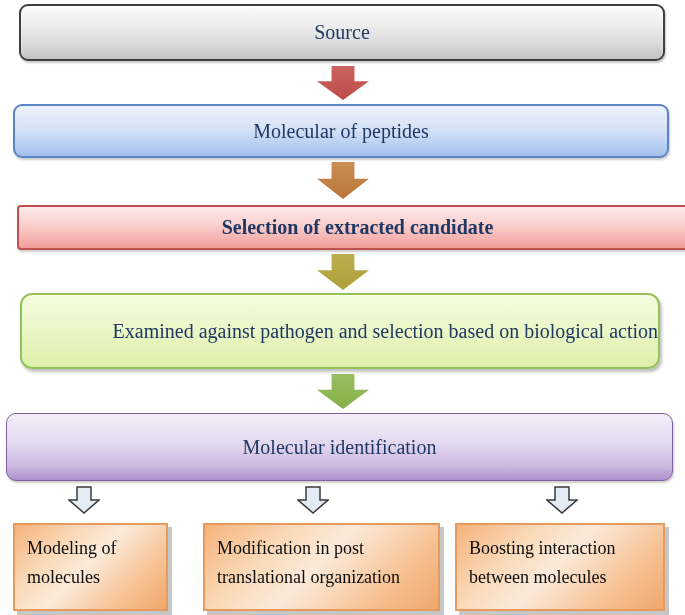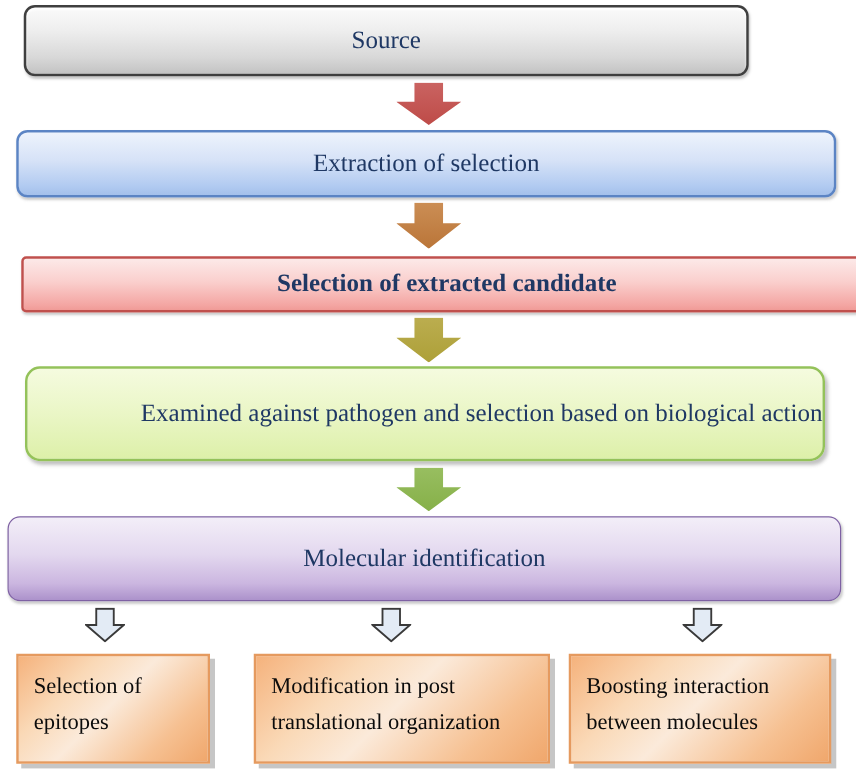--- a/index.html
+++ b/index.html
@@ -6,21 +6,21 @@
   .canvas {
     position:relative; width:685px; height:615px; background:#ffffff;
     font-family:"Liberation Serif","DejaVu Serif",serif; overflow:hidden;
   }
   .step {
     position:absolute; box-sizing:border-box;
     display:flex; align-items:center; justify-content:center;
     text-align:center; color:#1F3864; font-size:20px;
   }
   #box-source {
-    left:19px; top:4px; width:580px; height:57px;
+    left:19px; top:4px; width:646px; height:57px;
     border:2.5px solid #3F3F3F; border-radius:9px;
     background:linear-gradient(180deg,#FAFAFA 0%,#EEEEEE 35%,#D8D8D8 75%,#C3C3C3 100%);
     box-shadow:inset 0 2px 2px rgba(255,255,255,0.9), 1px 2px 2px rgba(130,130,130,0.45);
   }
   #box-extraction {
     left:13px; top:104px; width:656px; height:54px;
     border:2px solid #5B84C4; border-radius:9px;
     background:linear-gradient(180deg,#EDF3FC 0%,#D6E2F7 45%,#B2CBF1 85%,#A4C0EB 100%);
     box-shadow:1px 2px 2px rgba(130,130,130,0.4);
   }
@@ -79,21 +79,21 @@
 
   <div class="step" id="box-source">
     <span>Source</span>
   </div>
 
   <div class="solid-arrow" id="arrow-red">
     <div class="shape"></div>
   </div>
 
   <div class="step" id="box-extraction">
-    <span>Extraction of selection</span>
+    <span>Molecular of peptides</span>
   </div>
 
   <div class="solid-arrow" id="arrow-orange">
     <div class="shape"></div>
   </div>
 
   <div class="step" id="box-selection">
     <span>Selection of extracted candidate</span>
   </div>
 
@@ -117,21 +117,21 @@
     <path d="M9 1 H23 V14 H31 L16 27 L1 14 H9 Z" fill="#E3EBF5" stroke="#3A3A3A" stroke-width="1.5" stroke-linejoin="miter"></path>
   </svg>
   <svg class="hollow-arrow" id="hollow-arrow-2" viewBox="0 0 32 28">
     <path d="M9 1 H23 V14 H31 L16 27 L1 14 H9 Z" fill="#E3EBF5" stroke="#3A3A3A" stroke-width="1.5" stroke-linejoin="miter"></path>
   </svg>
   <svg class="hollow-arrow" id="hollow-arrow-3" viewBox="0 0 32 28">
     <path d="M9 1 H23 V14 H31 L16 27 L1 14 H9 Z" fill="#E3EBF5" stroke="#3A3A3A" stroke-width="1.5" stroke-linejoin="miter"></path>
   </svg>
 
   <div class="branch" id="branch-1">
-    <span>Selection of epitopes</span>
+    <span>Modeling of molecules</span>
   </div>
   <div class="branch" id="branch-3">
     <span>Boosting interaction between molecules</span>
   </div>
   <div class="branch" id="branch-2">
     <span>Modification in post translational organization</span>
   </div>
 
 </div>
 

